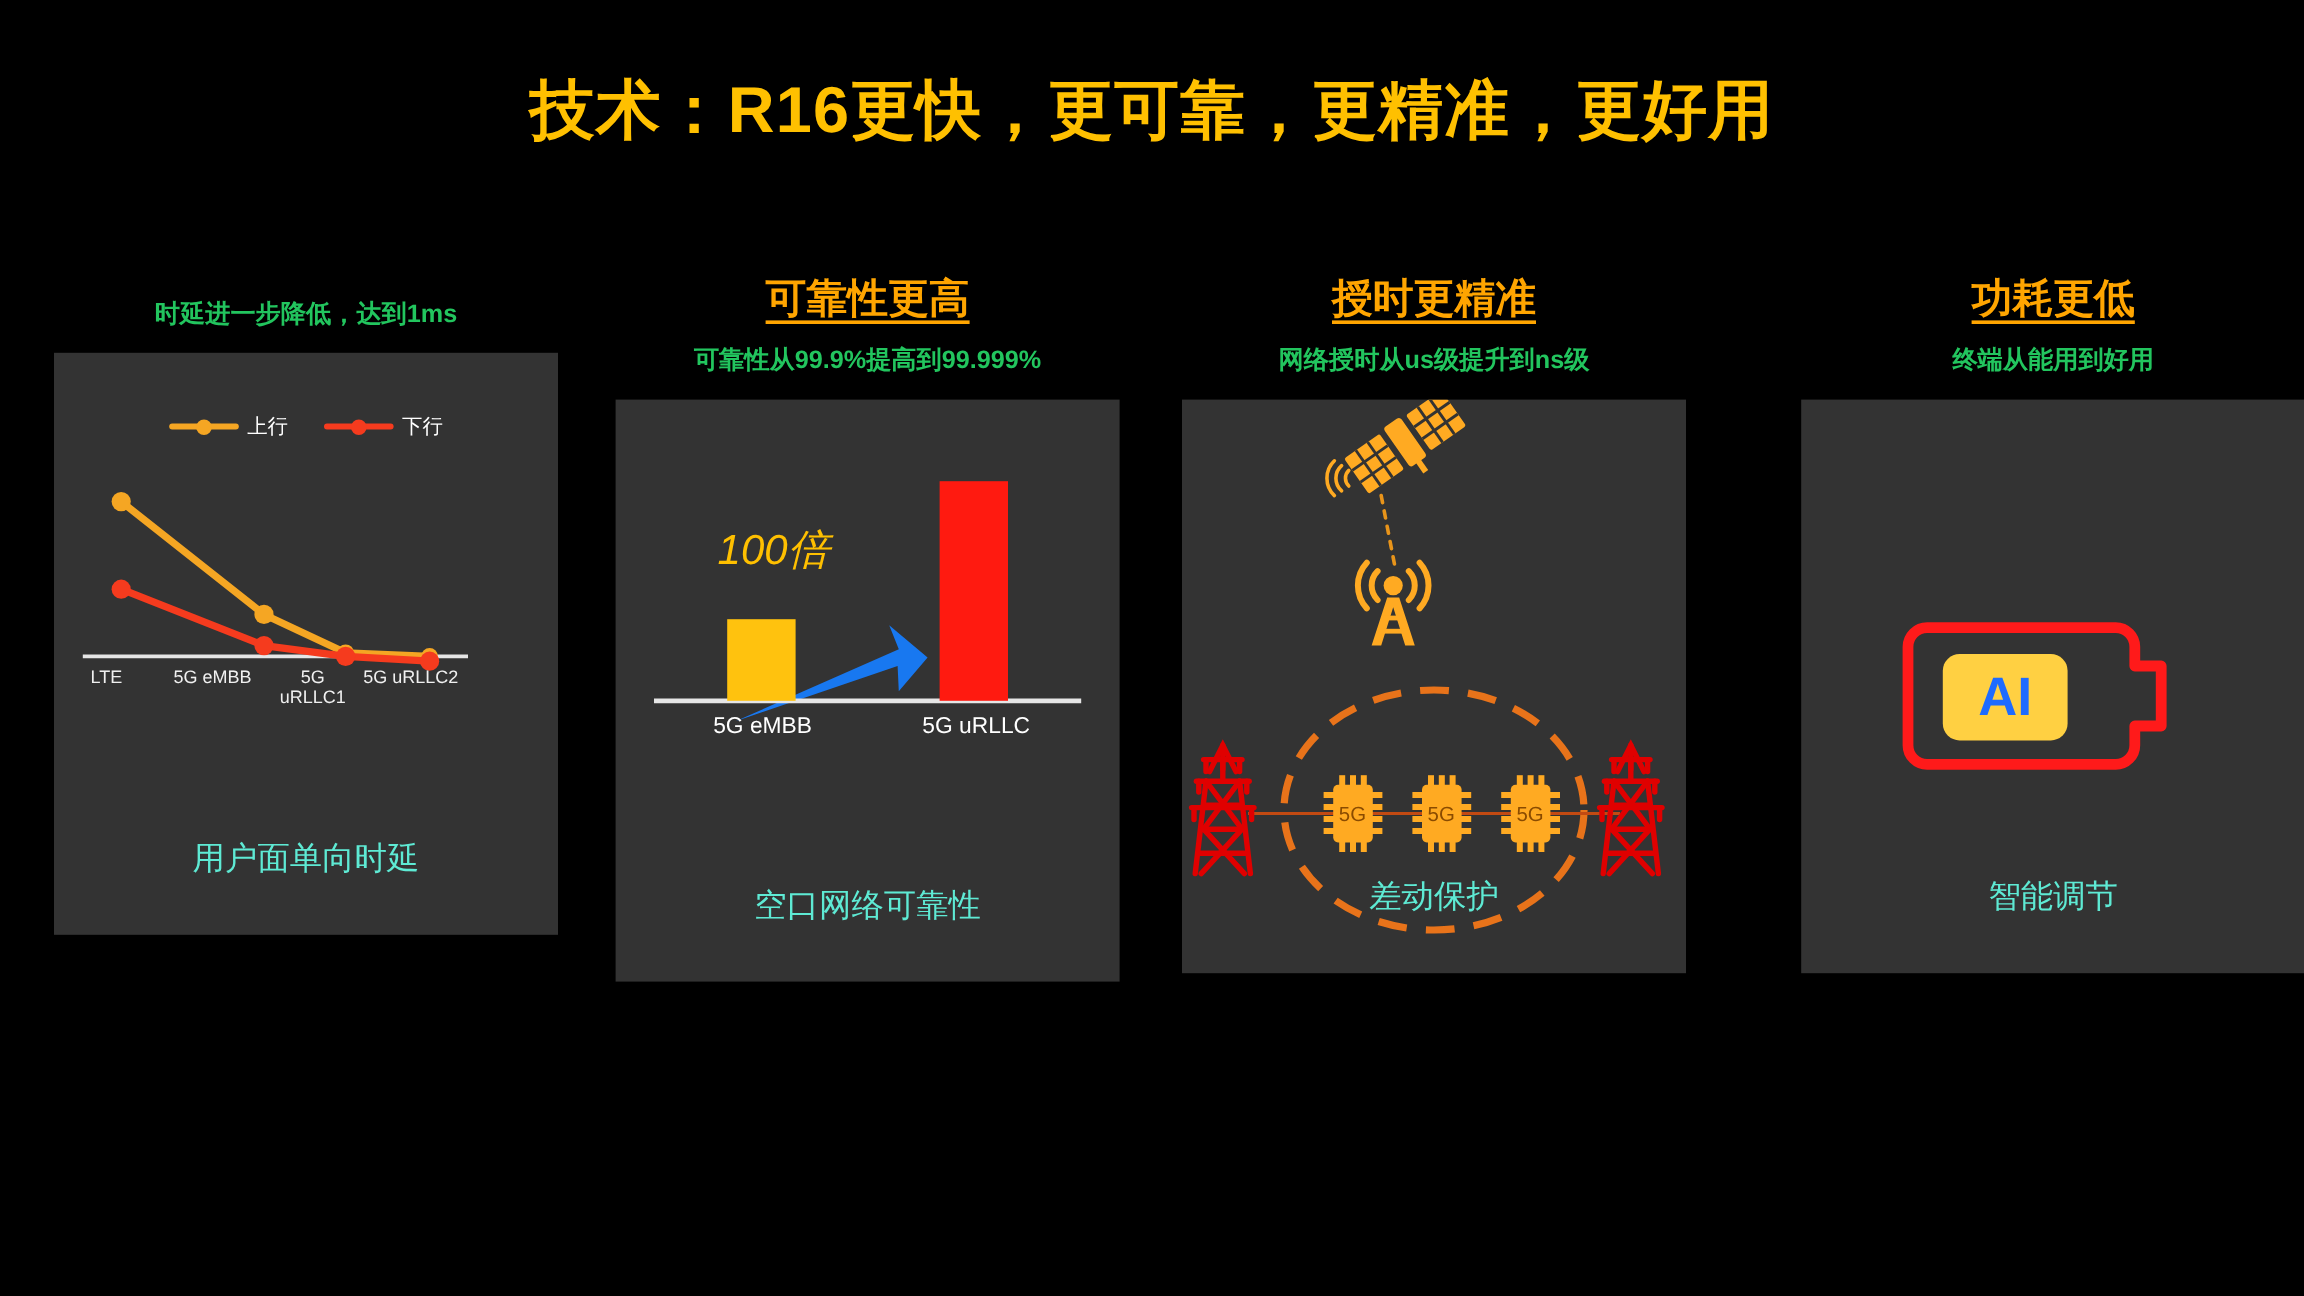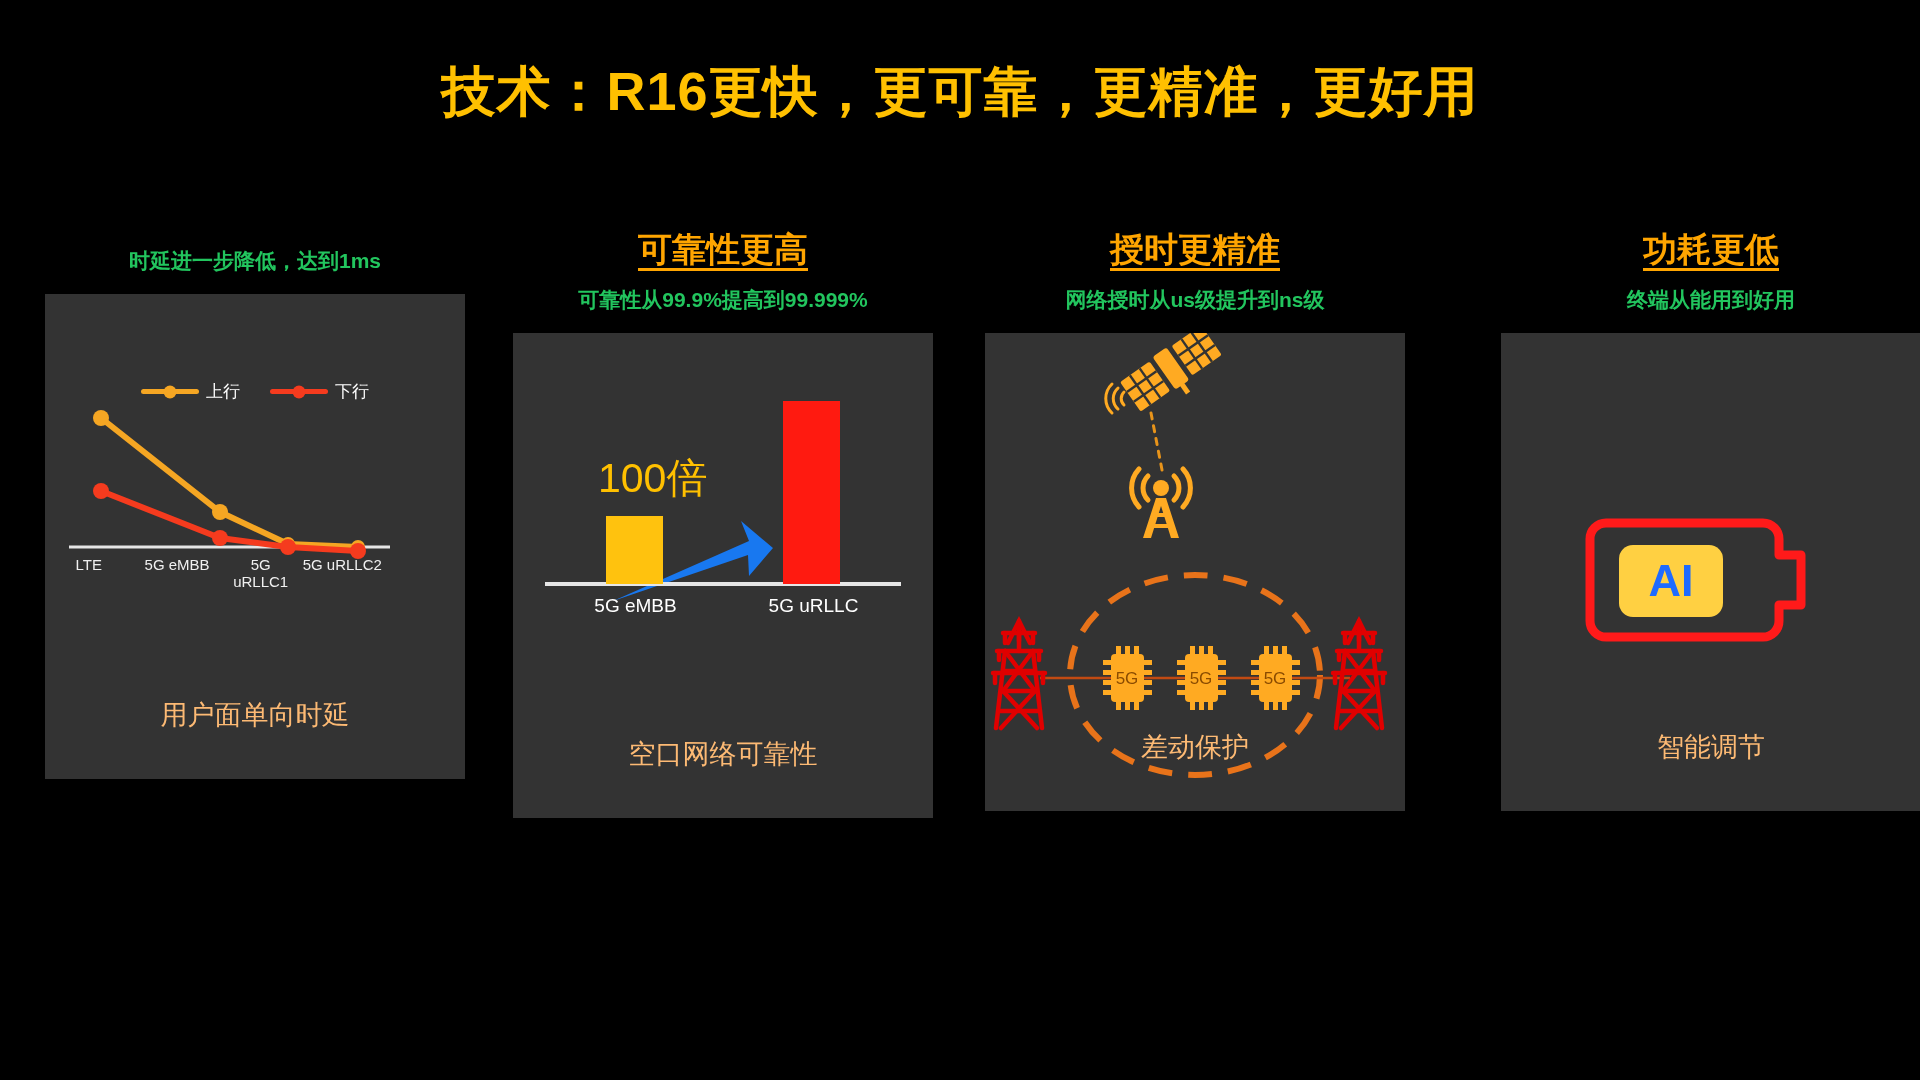--- a/index.html
+++ b/index.html
@@ -33,26 +33,26 @@
   }
   .panel-box{
     margin-top:19px;background:#333333;height:485px;position:relative;
     overflow:hidden;
   }
   .panel-box.p1b,.panel-box.p2b{height:485px;}
   .panel-box.p3b{height:478px;}
   .panel-box.p4b{height:478px;}
   .panel-caption{
     position:absolute;left:0;bottom:46px;width:100%;text-align:center;
-    font-size:27px;color:#fdba74;white-space:nowrap;
+    font-size:27px;color:#5eead4;white-space:nowrap;
   }
   
   .legend{
     position:absolute;top:50px;left:0;width:100%;
-    display:flex;justify-content:center;gap:30px;align-items:center;margin-top:36px;
+    display:flex;justify-content:center;gap:30px;align-items:center;
   }
   .legend-item{display:flex;align-items:center;gap:7px;}
   .legend-line{width:58px;height:5px;position:relative;border-radius:3px;}
   .legend-line::after{
     content:"";position:absolute;left:50%;top:50%;
     width:13px;height:13px;border-radius:50%;
     transform:translate(-50%,-50%);background:inherit;
   }
   .legend-label{font-size:17px;color:#fff;}
   .chart1{position:absolute;left:0;top:0;width:420px;height:485px;}
@@ -61,21 +61,21 @@
     display:flex;font-size:15px;color:#f0f0f0;
   }
   .axis1-labels span{text-align:center;}
   
   .chart2{position:absolute;left:0;top:0;width:420px;height:485px;}
   .bar2-label{
     position:absolute;font-size:19px;color:#fff;text-align:center;
     white-space:nowrap;
   }
   .times-label{
-    position:absolute;left:85px;top:118px;font-size:41px;color:#FFC000;
+    position:absolute;left:85px;top:102px;font-size:35px;color:#FFC000;font-style:italic;
   }
   
   .chart3{position:absolute;left:0;top:0;width:420px;height:478px;}
   
   .chart4{position:absolute;left:0;top:0;width:420px;height:478px;}
 </style>
 </head>
 <body>
 
 <div id="slide-title">技术：R16更快，更可靠，更精准，更好用</div>

